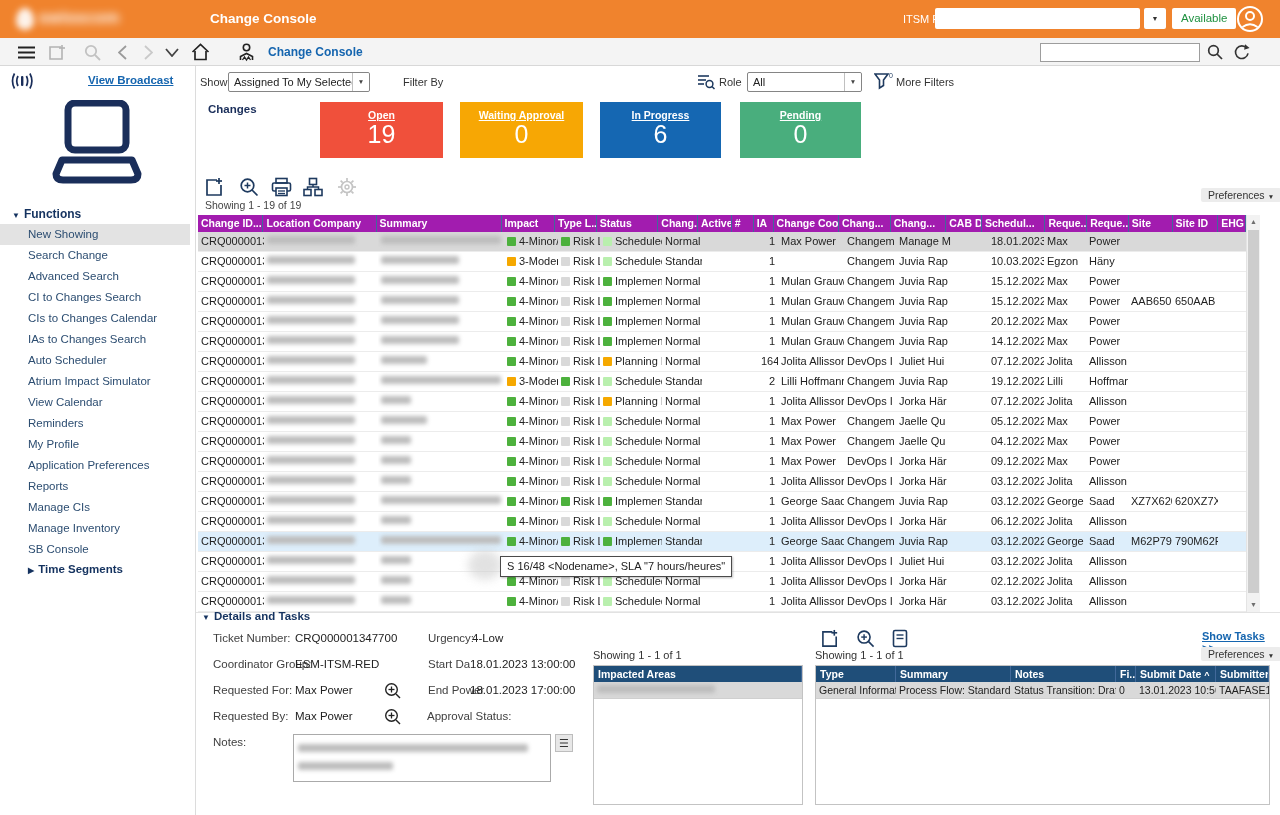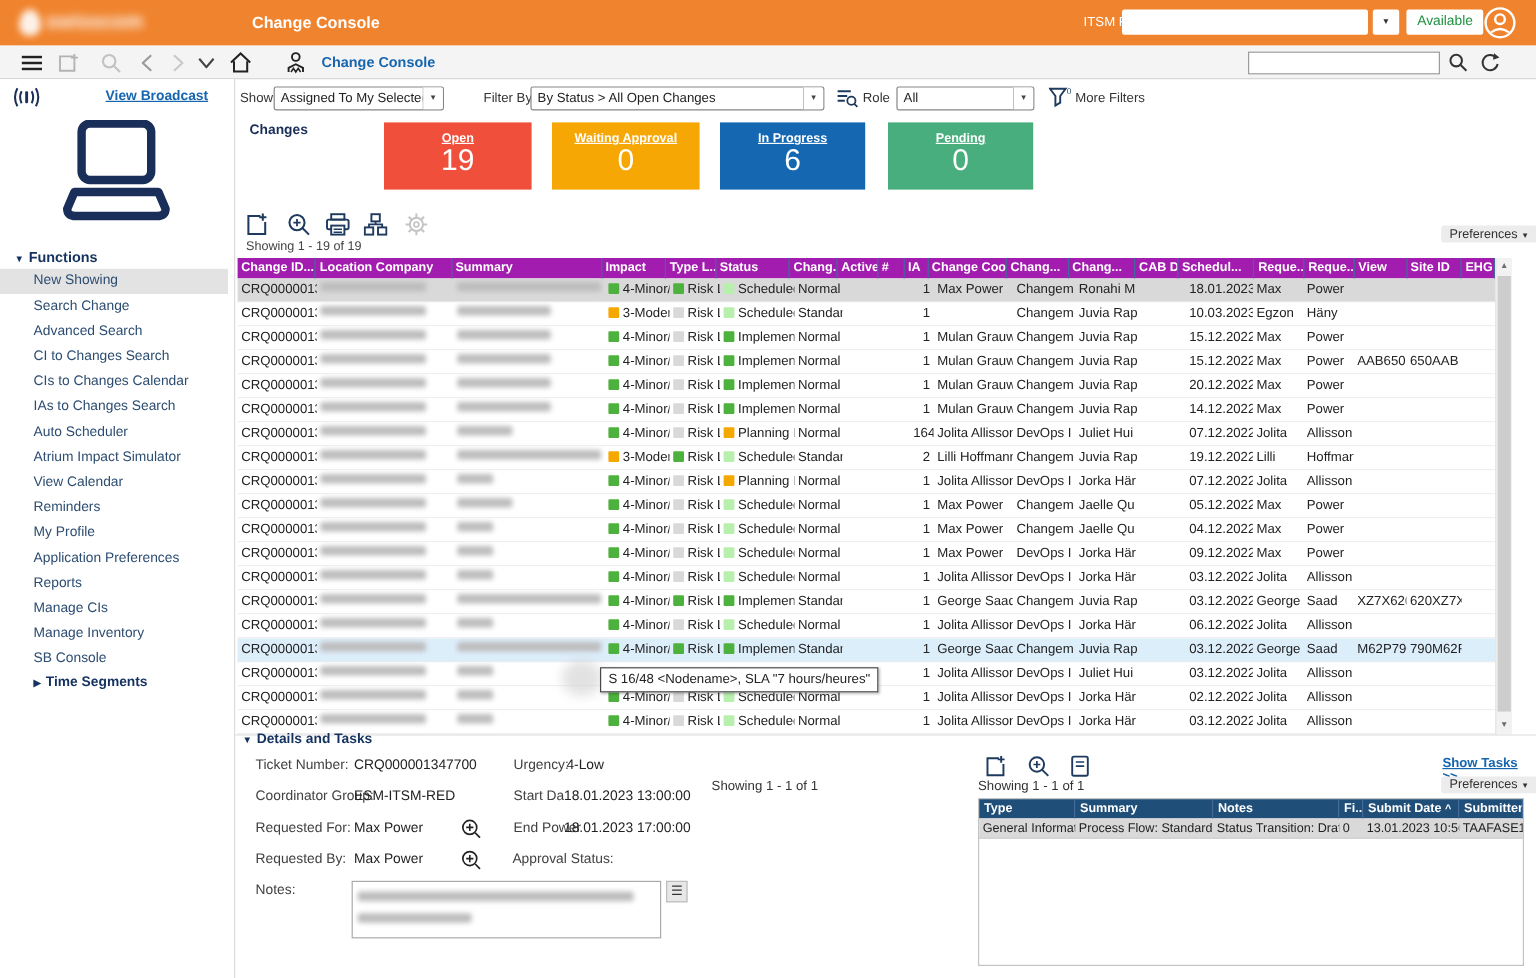--- a/index.html
+++ b/index.html
@@ -204,24 +204,20 @@
       <div class="sitem">SB Console</div>
     </div>
   <div id="tseg"><span class="caret">▶</span><span>Time Segments</span></div>
 
   <div class="flabel" style="left:200px">Show</div>
   <div class="combo" style="left:228px;width:142px">
     <div class="val">Assigned To My Selected Grou...</div>
       <div class="dd">▼</div>
     </div>
   <div class="flabel" style="left:403px">Filter By</div>
-  <div class="combo" style="left:442px;width:245px">
-    <div class="val">By Status &gt; All Open Changes</div>
-      <div class="dd">▼</div>
-    </div>
   <div class="abs" style="left:697px;top:74px;cursor:pointer">
     <svg width="18" height="16" viewBox="0 0 18 16">
         <g stroke="#1e3a5f" stroke-width="1.6">
           <line x1="1" y1="2" x2="12" y2="2"></line>
           <line x1="1" y1="6" x2="9" y2="6"></line>
           <line x1="1" y1="10" x2="7" y2="10"></line>
         </g>
         <circle cx="12.5" cy="10" r="3.4" fill="none" stroke="#1e3a5f" stroke-width="1.5"></circle>
         <line x1="15" y1="12.5" x2="17.5" y2="15" stroke="#1e3a5f" stroke-width="1.5"></line>
       </svg></div>
@@ -320,39 +316,39 @@
         <div class="gc" style="width: 34px;">Active ...</div>
         <div class="gc" style="width: 22px;">#</div>
         <div class="gc" style="width: 20px;">IA</div>
         <div class="gc" style="width: 66px;">Change Coo...</div>
         <div class="gc" style="width: 52px;">Chang...</div>
         <div class="gc" style="width: 56px;">Chang...</div>
         <div class="gc" style="width: 36px;">CAB D...</div>
         <div class="gc" style="width: 64px;">Schedul...</div>
         <div class="gc" style="width: 42px;">Reque...</div>
         <div class="gc" style="width: 42px;">Reque...</div>
-        <div class="gc" style="width: 44px;">View</div>
+        <div class="gc" style="width: 44px;">Site</div>
         <div class="gc" style="width: 46px;">Site ID</div>
         <div class="gc" style="width: 28px;">EHG</div>
       </div>
     <div id="gbody">
         <div class="grow hover">
           <div class="gc" style="width: 66px;">CRQ00000134</div>
           <div class="gc" style="width: 114px;"><span class="bbar" style="width: 88px;"></span></div>
           <div class="gc" style="width: 126px;"><span class="bbar" style="width: 120px;"></span></div>
           <div class="gc" style="width: 54px;"><span class="sq" style="background: rgb(77, 177, 61);"></span>4-Minor/</div>
           <div class="gc" style="width: 42px;"><span class="sq" style="background: rgb(77, 177, 61);"></span>Risk L</div>
           <div class="gc" style="width: 62px;"><span class="sq" style="background: rgb(185, 239, 174);"></span>Scheduled</div>
           <div class="gc" style="width: 40px;">Normal</div>
           <div class="gc" style="width: 34px;"></div>
           <div class="gc" style="width: 22px;"></div>
           <div class="gc" style="width: 20px; text-align: right;">1</div>
           <div class="gc" style="width: 66px;">Max Power</div>
           <div class="gc" style="width: 52px;">Changem</div>
-          <div class="gc" style="width: 56px;">Ronahi M</div>
+          <div class="gc" style="width: 56px;">Manage M</div>
           <div class="gc" style="width: 36px;"></div>
           <div class="gc" style="width: 56px;">18.01.2023</div>
           <div class="gc" style="width: 42px;">Max</div>
           <div class="gc" style="width: 42px;">Power</div>
           <div class="gc" style="width: 44px;"></div>
           <div class="gc" style="width: 46px;"></div>
           <div class="gc" style="width: 28px;"></div>
         </div>
         <div class="grow">
           <div class="gc" style="width: 66px;">CRQ00000134</div>
@@ -795,20 +791,28 @@
   <div class="dlabel" style="left:428px;top:632px">Urgency:</div>
   <div class="dval" style="left:472px;top:632px">4-Low</div>
   <div class="dlabel" style="left:428px;top:658px;width:42px;overflow:hidden">Start Date</div>
   <div class="dval" style="left:470px;top:658px">18.01.2023 13:00:00</div>
   <div class="dlabel" style="left:428px;top:684px">End Power</div>
   <div class="dval" style="left:470px;top:684px">18.01.2023 17:00:00</div>
   <div class="dlabel" style="left:427px;top:710px">Approval Status:</div>
   <div class="dval" style="left:516px;top:710px"></div>
 
   <div class="showing2" style="left:593px;top:649px">Showing 1 - 1 of 1</div>
+  <div class="panel" style="left:593px;top:665px;width:210px;height:140px">
+    <div class="phead">
+        <div class="pc" style="width:100%">Impacted Areas</div>
+      </div>
+    <div class="prow">
+        <div class="pc" style="width:100%"><span class="bbar" style="width:118px"></span></div>
+      </div>
+  </div>
 
   <div class="gticon" style="left:818px;top:627px">
     <svg width="19" height="19" viewBox="0 0 20 20">
         <path d="M12 3 H2 V18 H16 V8" fill="none" stroke="#1e3a5f" stroke-width="1.7"></path>
         <line x1="14" y1="1" x2="14" y2="7" stroke="#1e3a5f" stroke-width="1.7"></line>
         <line x1="11" y1="4" x2="17" y2="4" stroke="#1e3a5f" stroke-width="1.7"></line>
       </svg>
     </div>
   <div class="gticon" style="left:853px;top:627px">
     <svg width="19" height="19" viewBox="0 0 20 20">

